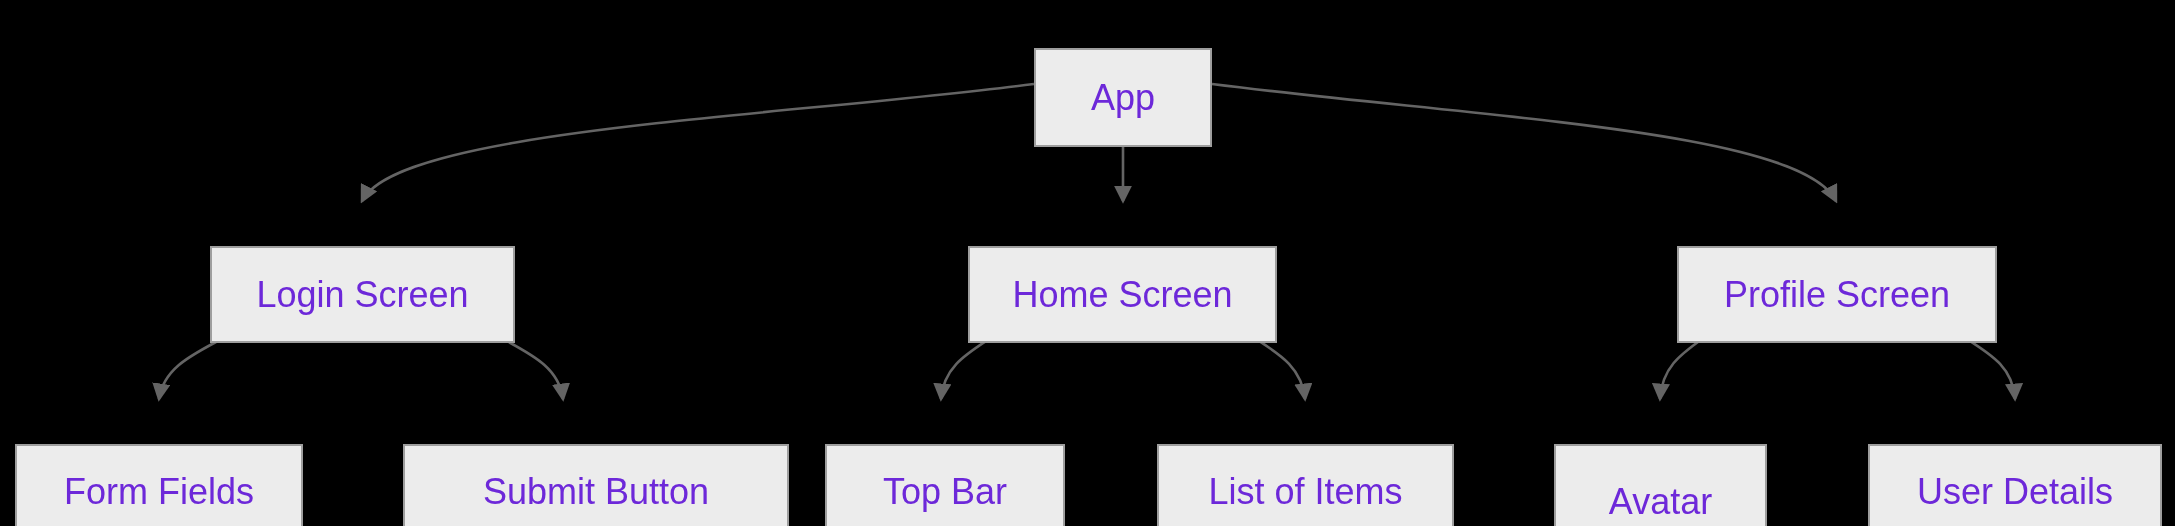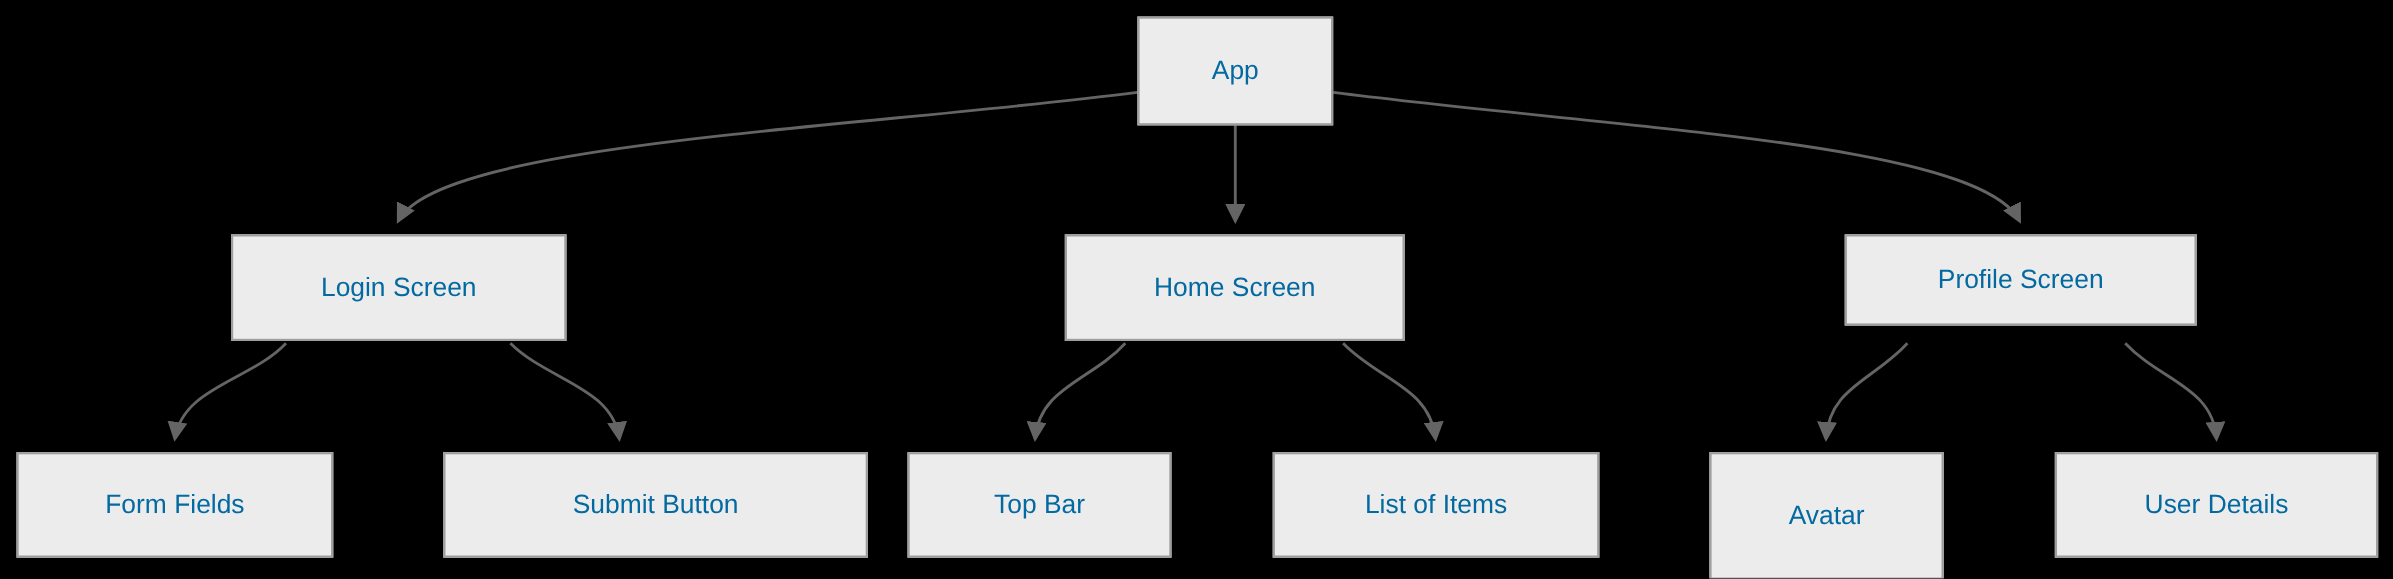--- a/index.html
+++ b/index.html
@@ -25,33 +25,34 @@
   .edge {
     fill: none;
     stroke: #646464;
     stroke-width: 2.6px;
   }
   .node {
     position: absolute;
     box-sizing: border-box;
     background: #ececec;
     border: 2.5px solid #9e9e9e;
-    color: #0369a1;
-    font-size: 24px;
+    color: #6d28d9;
+    font-size: 36px;
     display: flex;
     align-items: center;
     justify-content: center;
     text-align: center;
     white-space: nowrap;
+    margin-top: 33px;
   }
   
   .node-app            { left: 1034px; top: 15px;  width: 178px; height: 99px; }
   .node-login-screen   { left: 210px;  top: 213px; width: 305px; height: 97px; }
   .node-home-screen    { left: 968px;  top: 213px; width: 309px; height: 97px; }
-  .node-profile-screen { left: 1677px; top: 213px; width: 320px; height: 83px; }
+  .node-profile-screen { left: 1677px; top: 213px; width: 320px; height: 97px; }
   .node-form-fields    { left: 15px;   top: 411px; width: 288px; height: 96px; }
   .node-submit-button  { left: 403px;  top: 411px; width: 386px; height: 96px; }
   .node-top-bar        { left: 825px;  top: 411px; width: 240px; height: 96px; }
   .node-list-of-items  { left: 1157px; top: 411px; width: 297px; height: 96px; }
   .node-avatar         { left: 1554px; top: 411px; width: 213px; height: 116px; align-items: center; }
   .node-user-details   { left: 1868px; top: 411px; width: 294px; height: 96px; text-align: right; }
 </style>
 </head>
 <body>
 

